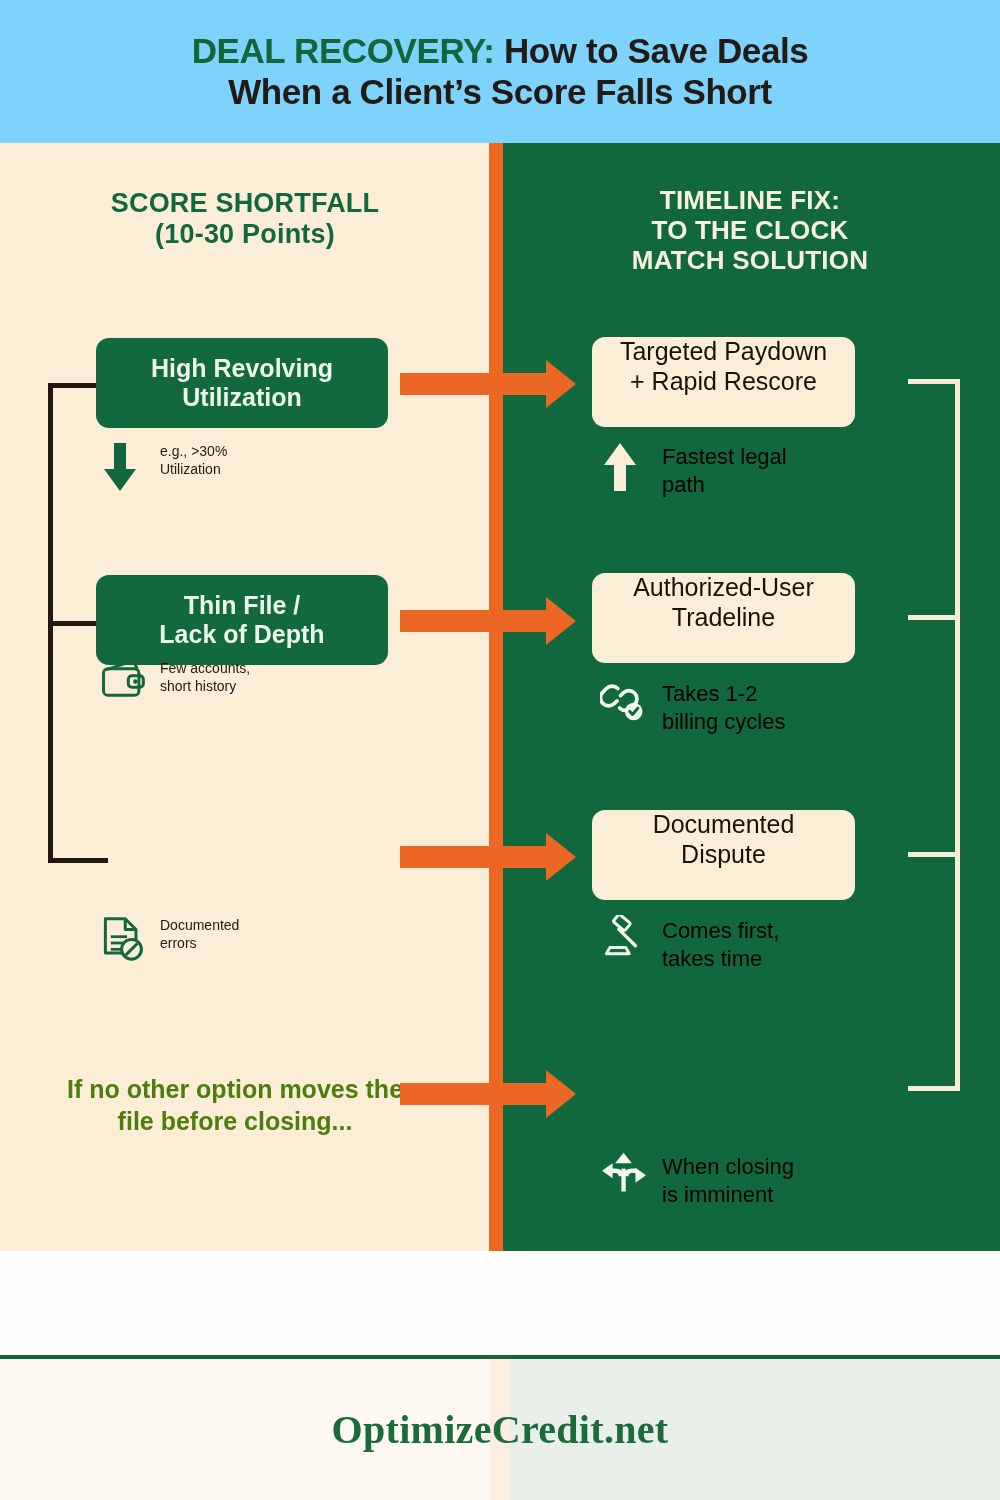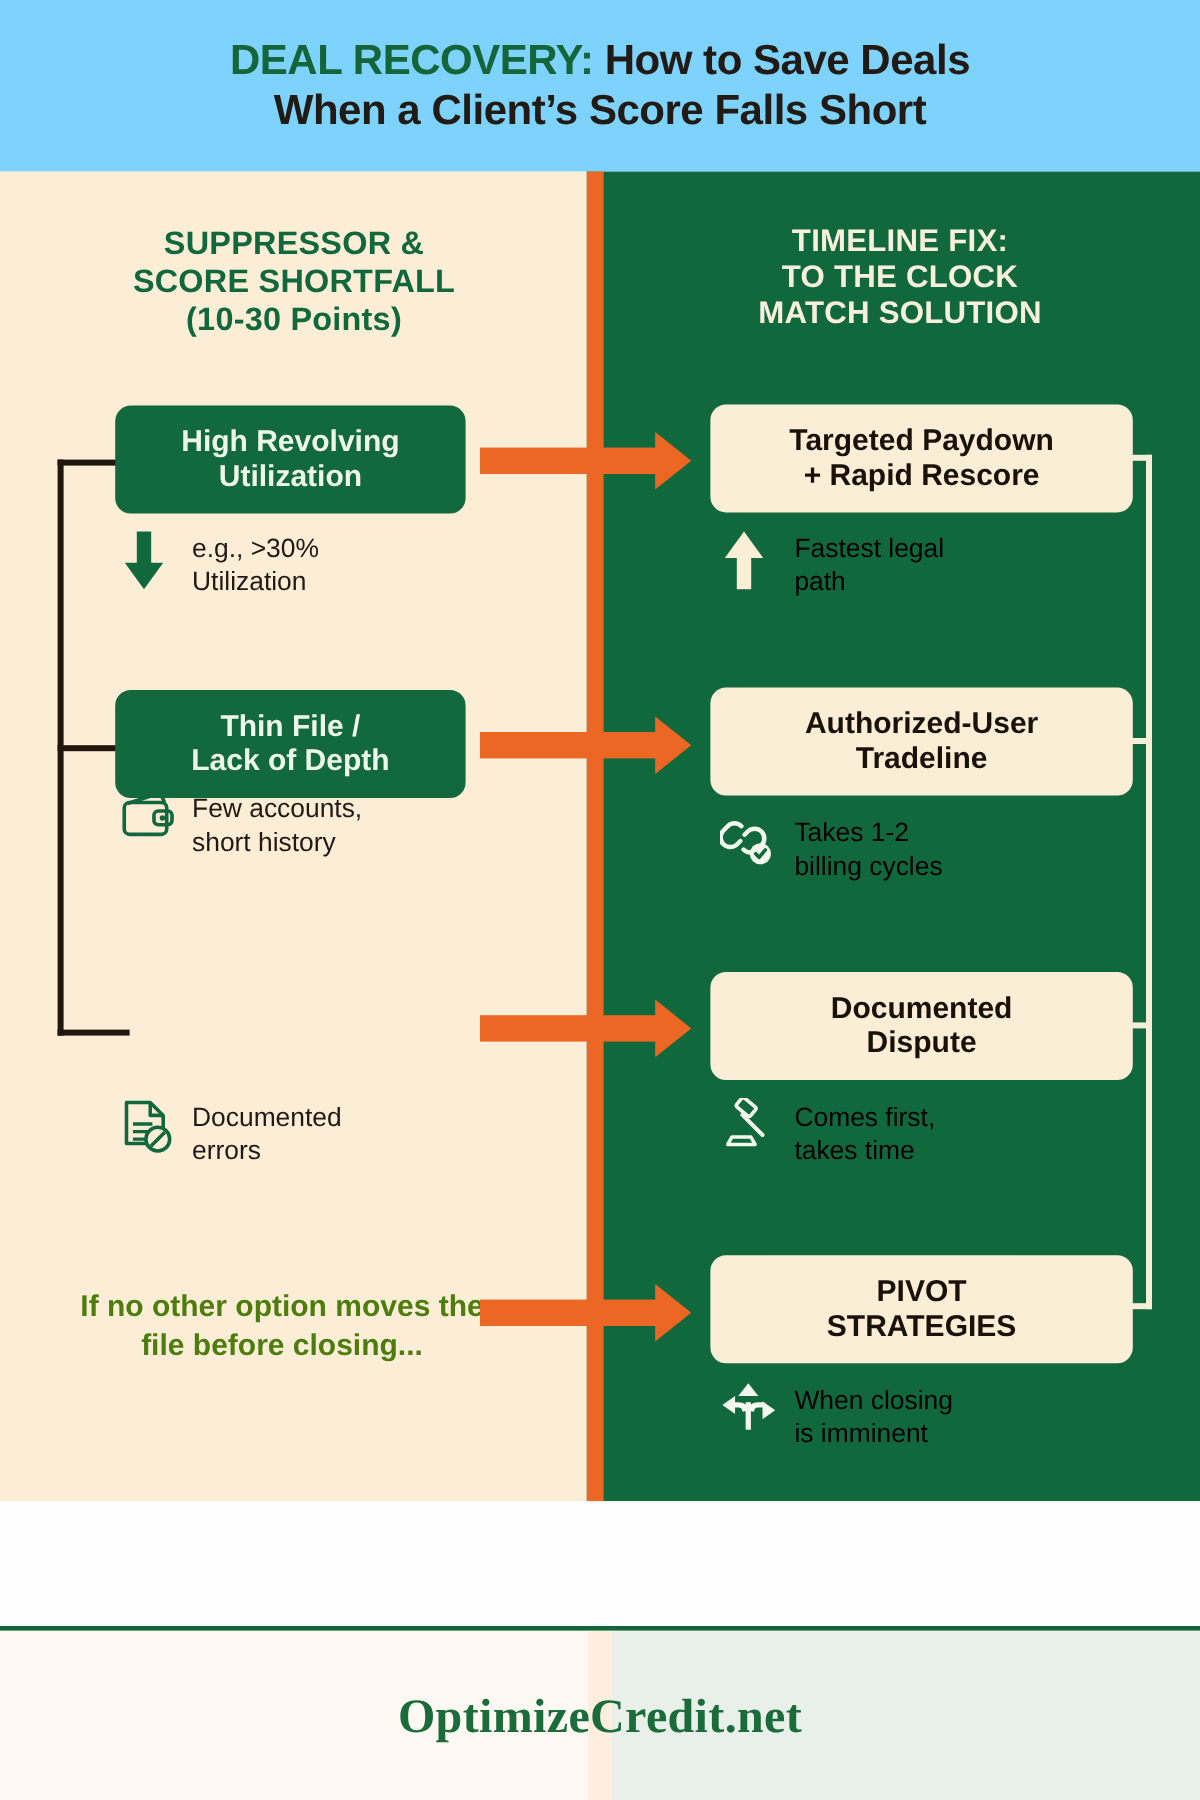--- a/index.html
+++ b/index.html
@@ -81,21 +81,21 @@
 
   
   .lnote{
     position:absolute; left:100px; width:320px;
     display:flex; align-items:flex-start; gap:14px;
   }
   #lnote-0{ top:298px; }
   #lnote-1{ top:515px; }
   #lnote-2{ top:772px; }
   .lnote-text{
-    font-size:22px; color:#211a12; line-height:1.25; padding-top:2px;
+    font-size:14px; color:#211a12; line-height:1.25; padding-top:2px;
   }
   .lnote-icon{ width:46px; flex:0 0 46px; }
 
   
   #left-closing{
     position:absolute; left:60px; top:930px; width:350px;
     font-size:25px; font-weight:bold; color:#4d7c0f;
     line-height:1.28; text-align:center;
   }
 
@@ -125,25 +125,25 @@
     border-bottom:5px solid #f5efd8;
   }
   .rb-tick{
     position:absolute; left:908px; width:52px; height:5px; background:#f5efd8;
   }
   #rb-tick-1{ top:472px; }
   #rb-tick-2{ top:709px; }
 
   
   .rbox{
-    position:absolute; left:592px; width:352px;
+    position:absolute; left:592px; width:263px;
     background:#fbeed7; border-radius:13px;
-    color:#1a1208; font-weight:bold; font-size:25px;
+    color:#1a1208; font-weight:normal; font-size:25px;
     line-height:1.18; text-align:center;
-    display:flex; align-items:center; justify-content:center;
+    display:flex; align-items:flex-start; justify-content:center;
   }
   #rbox-0{ top:194px; height:90px; }
   #rbox-1{ top:430px; height:90px; }
   #rbox-2{ top:667px; height:90px; }
   #rbox-3{ top:903px; height:90px; }
 
   .rnote{
     position:absolute; left:600px; width:330px;
     display:flex; align-items:flex-start; gap:14px;
   }
@@ -199,21 +199,20 @@
   <div class="title-line">When a Client’s Score Falls Short</div>
 </div>
 
 <div id="body-panel">
 
   <div id="left-panel"></div>
   <div id="right-panel"></div>
   <div id="center-divider"></div>
 
   <div id="left-heading" class="col-heading">
-    <div>SUPPRESSOR &amp;</div>
     <div>SCORE SHORTFALL</div>
     <div>(10-30 Points)</div>
   </div>
   <div id="right-heading" class="col-heading">
     <div>TIMELINE FIX:</div>
     <div>TO THE CLOCK</div>
     <div>MATCH SOLUTION</div>
   </div>
 
   <div id="left-bracket"></div>
@@ -329,24 +328,20 @@
       <svg viewBox="0 0 54 50" width="48" height="44">
         <rect x="16" y="3" width="17" height="11" rx="2" transform="rotate(40 24.5 8.5)" fill="none" stroke="#f3f8ee" stroke-width="3.4"></rect>
         <line x1="21" y1="16" x2="40" y2="35" stroke="#f3f8ee" stroke-width="3.8" stroke-linecap="round"></line>
         <path d="M7 44 h26 l-4 -7 h-18 z" fill="none" stroke="#f3f8ee" stroke-width="3.3" stroke-linejoin="round"></path>
       </svg>
     </span>
     <span class="rnote-text" style="white-space:pre-line">Comes first,
 takes time</span>
   </div>
 
-  <div class="rbox" id="rbox-3">
-    <span style="white-space:pre-line">PIVOT
-STRATEGIES</span>
-  </div>
   <div class="rnote" id="rnote-3">
     <span class="rnote-icon">
       <svg viewBox="0 0 54 50" width="48" height="44">
         <path d="M24 46 V20 h5 V46 z" fill="#f3f8ee"></path>
         <path d="M26.5 2 L36 14 h-19 z" fill="#f3f8ee"></path>
         <path d="M26 28 q0 -8 -9 -8 H12 v5 h5 q4 0 4 4 z" fill="#f3f8ee"></path>
         <path d="M2 22.5 L14 14 v17 z" fill="#f3f8ee"></path>
         <path d="M27 28 q0 -8 9 -8 h5 v5 h-5 q-4 0 -4 4 z" fill="#f3f8ee"></path>
         <path d="M52 27.5 L40 19 v17 z" fill="#f3f8ee"></path>
       </svg>

